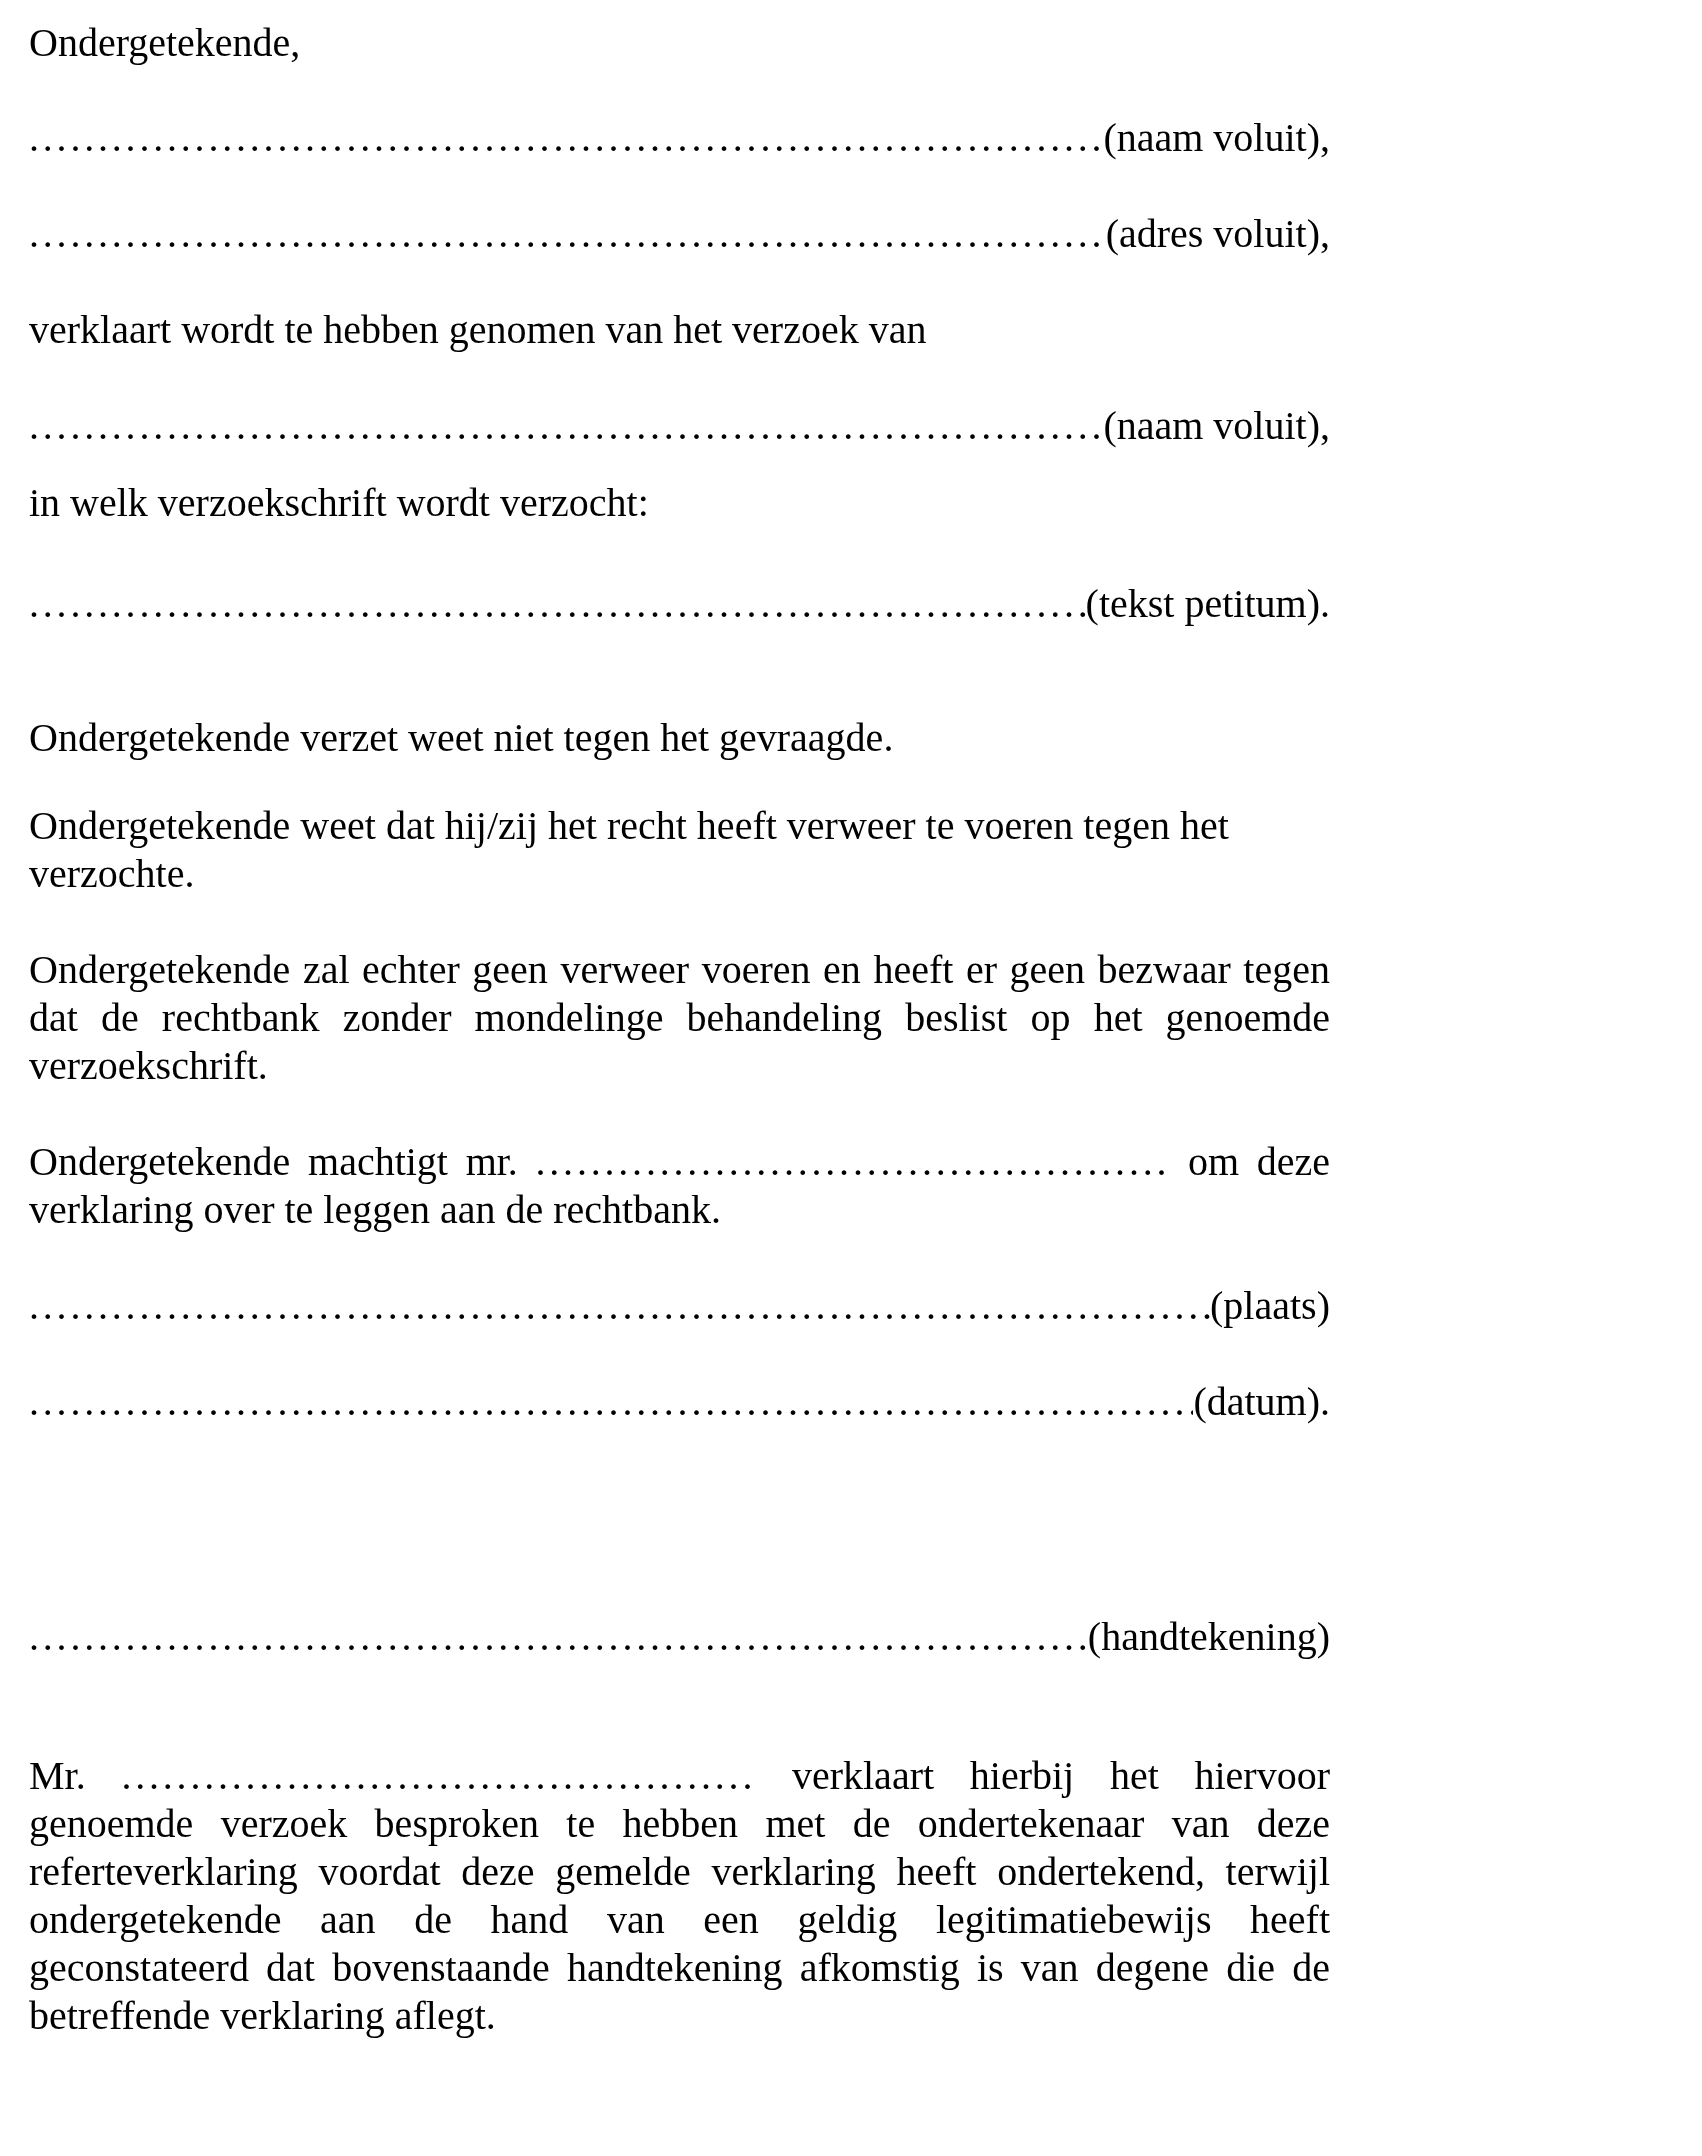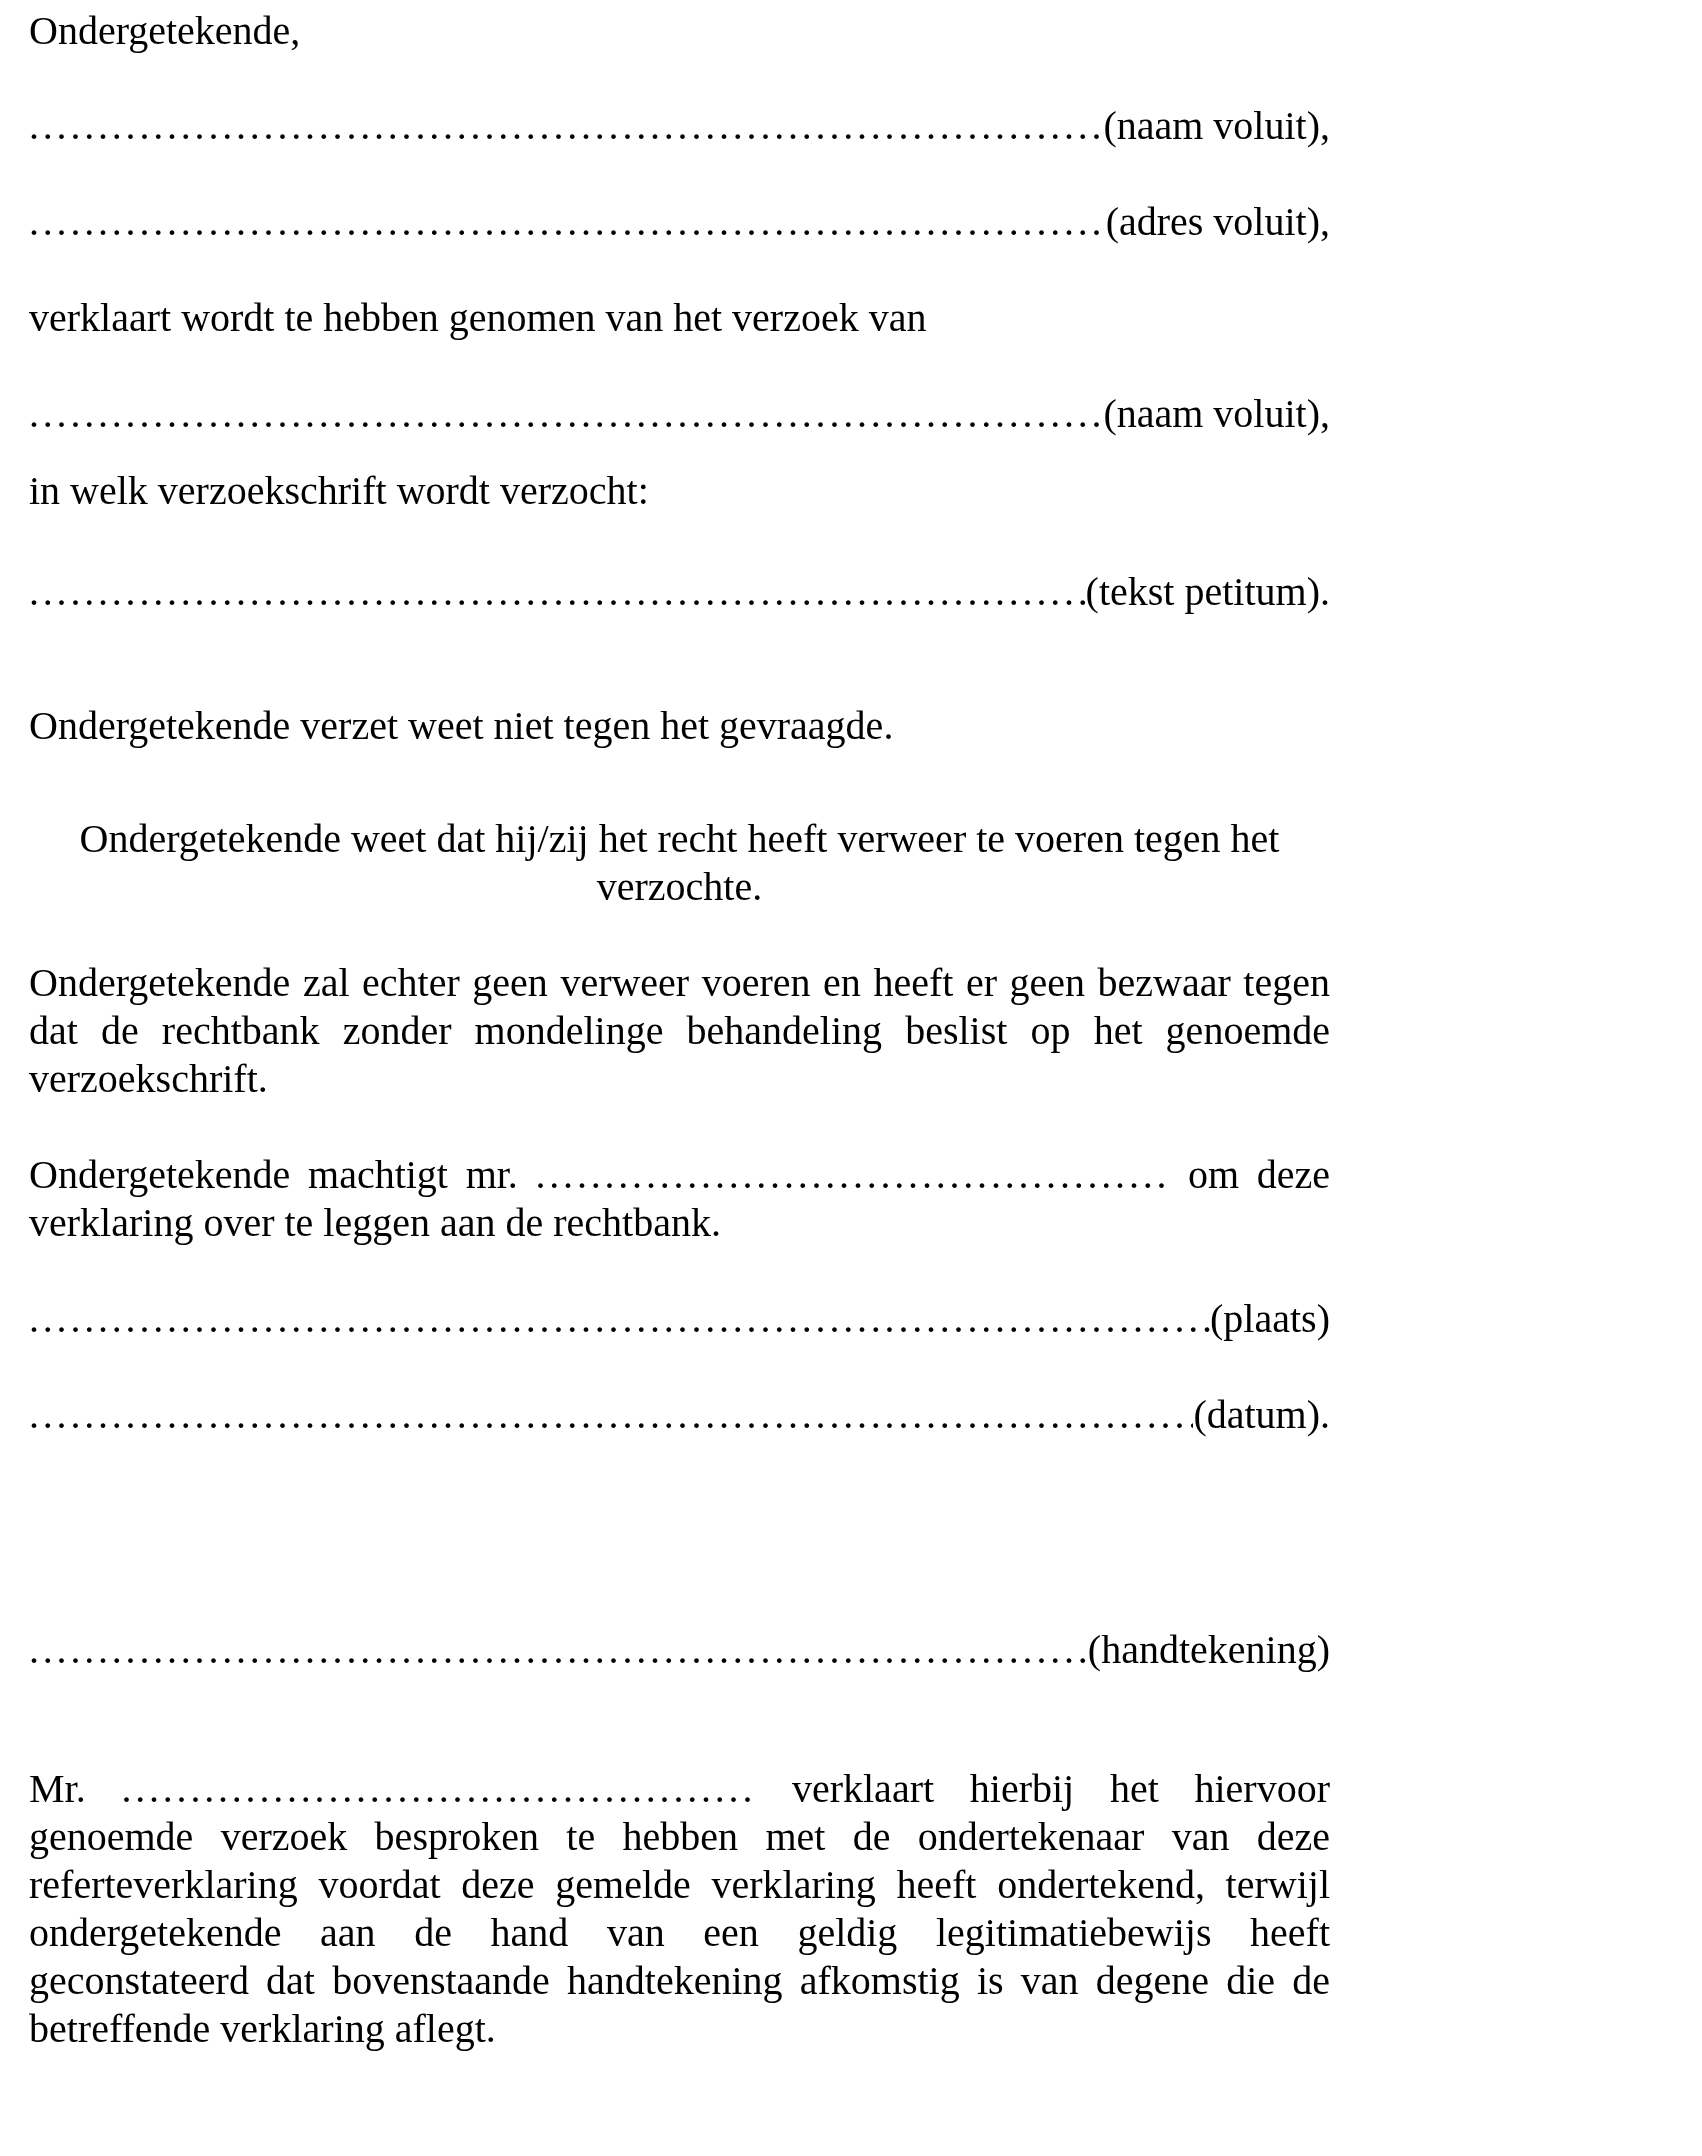--- a/index.html
+++ b/index.html
@@ -13,21 +13,21 @@
     font-family: "Liberation Serif", "DejaVu Serif", serif;
     font-size: 40px;
     line-height: 48px;
     color: #000000;
     -webkit-font-smoothing: antialiased;
   }
   .page {
     box-sizing: border-box;
     width: 1370px;
     height: 2157px;
-    padding: 7px 40px 29px 29px;
+    padding: 19px 40px 29px 29px;
     overflow: hidden;
     background: #ffffff;
   }
   p, .fill-line {
     margin: 0;
     padding: 0;
   }
   .just {
     text-align: justify;
   }
@@ -49,21 +49,21 @@
     letter-spacing: 3.8px;
   }
   
   #p2  { margin-top: 47px; }
   #p3  { margin-top: 48px; }
   #p4  { margin-top: 48px; }
   #p5  { margin-top: 48px; }
   #p6  { margin-top: 29px; }
   #p7  { margin-top: 53px; }
   #p8  { margin-top: 86px; }
-  #p9  { margin-top: 65px; text-align: center; }
+  #p9  { margin-top: 40px; }
   #p10 { margin-top: 48px; }
   #p11 { margin-top: 48px; }
   #p12 { margin-top: 48px; }
   #p13 { margin-top: 48px; }
   #p14 { margin-top: 187px; }
   #p15 { margin-top: 91px; }
   #p16 { margin-top: 192px; }
 </style>
 </head>
 <body>

